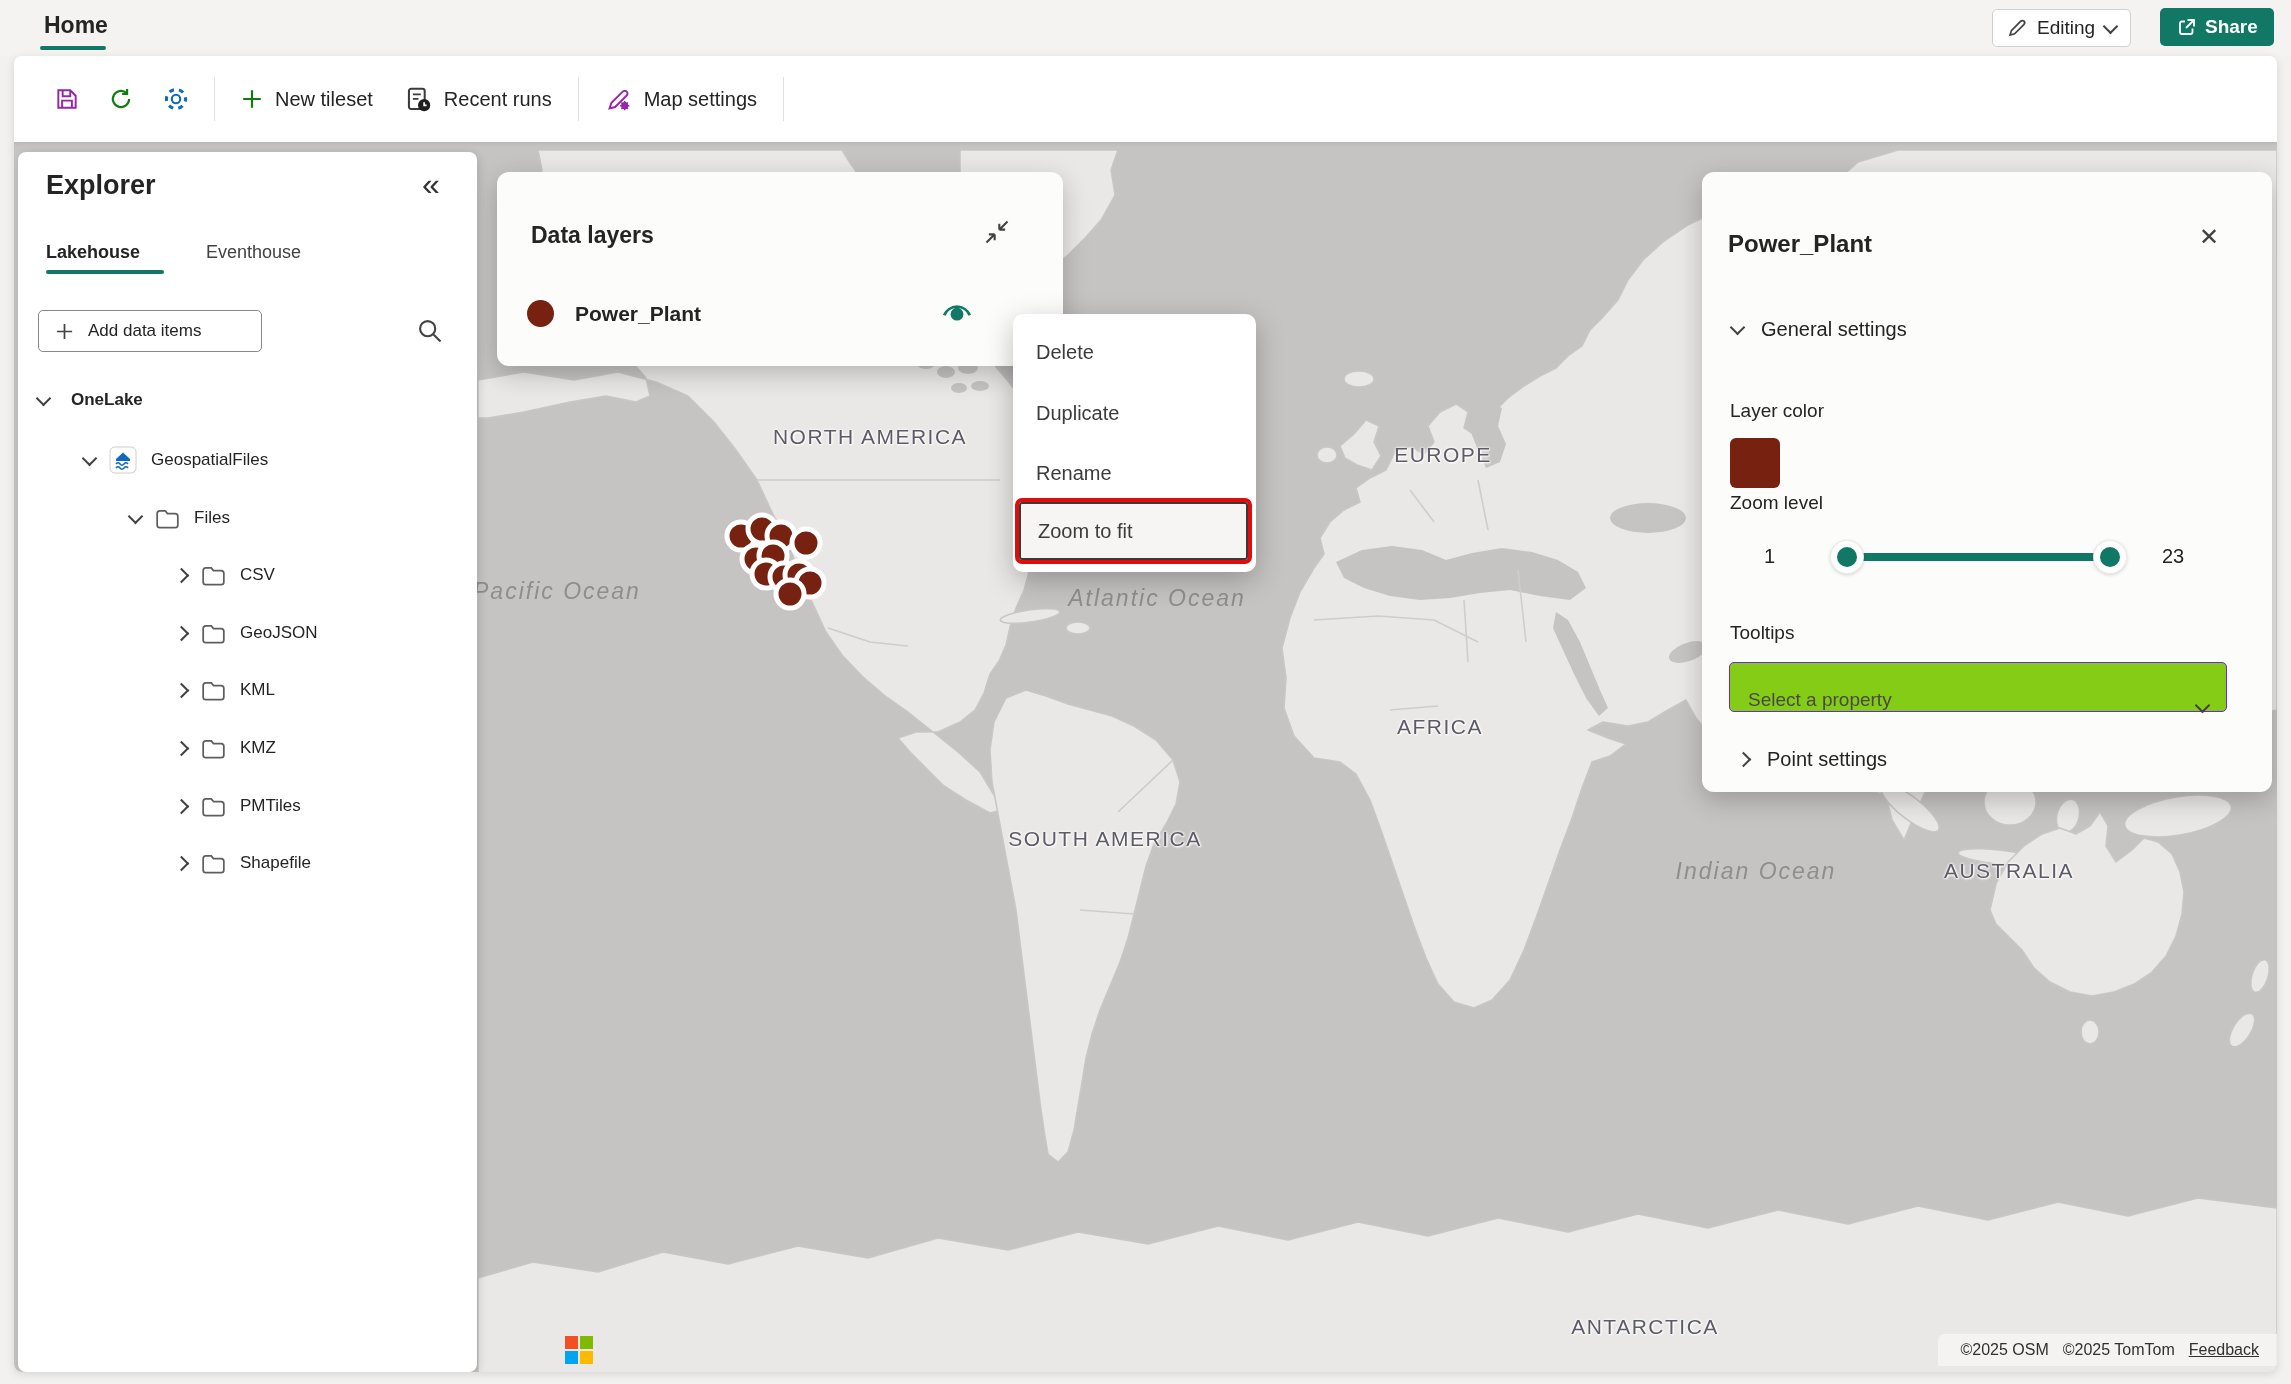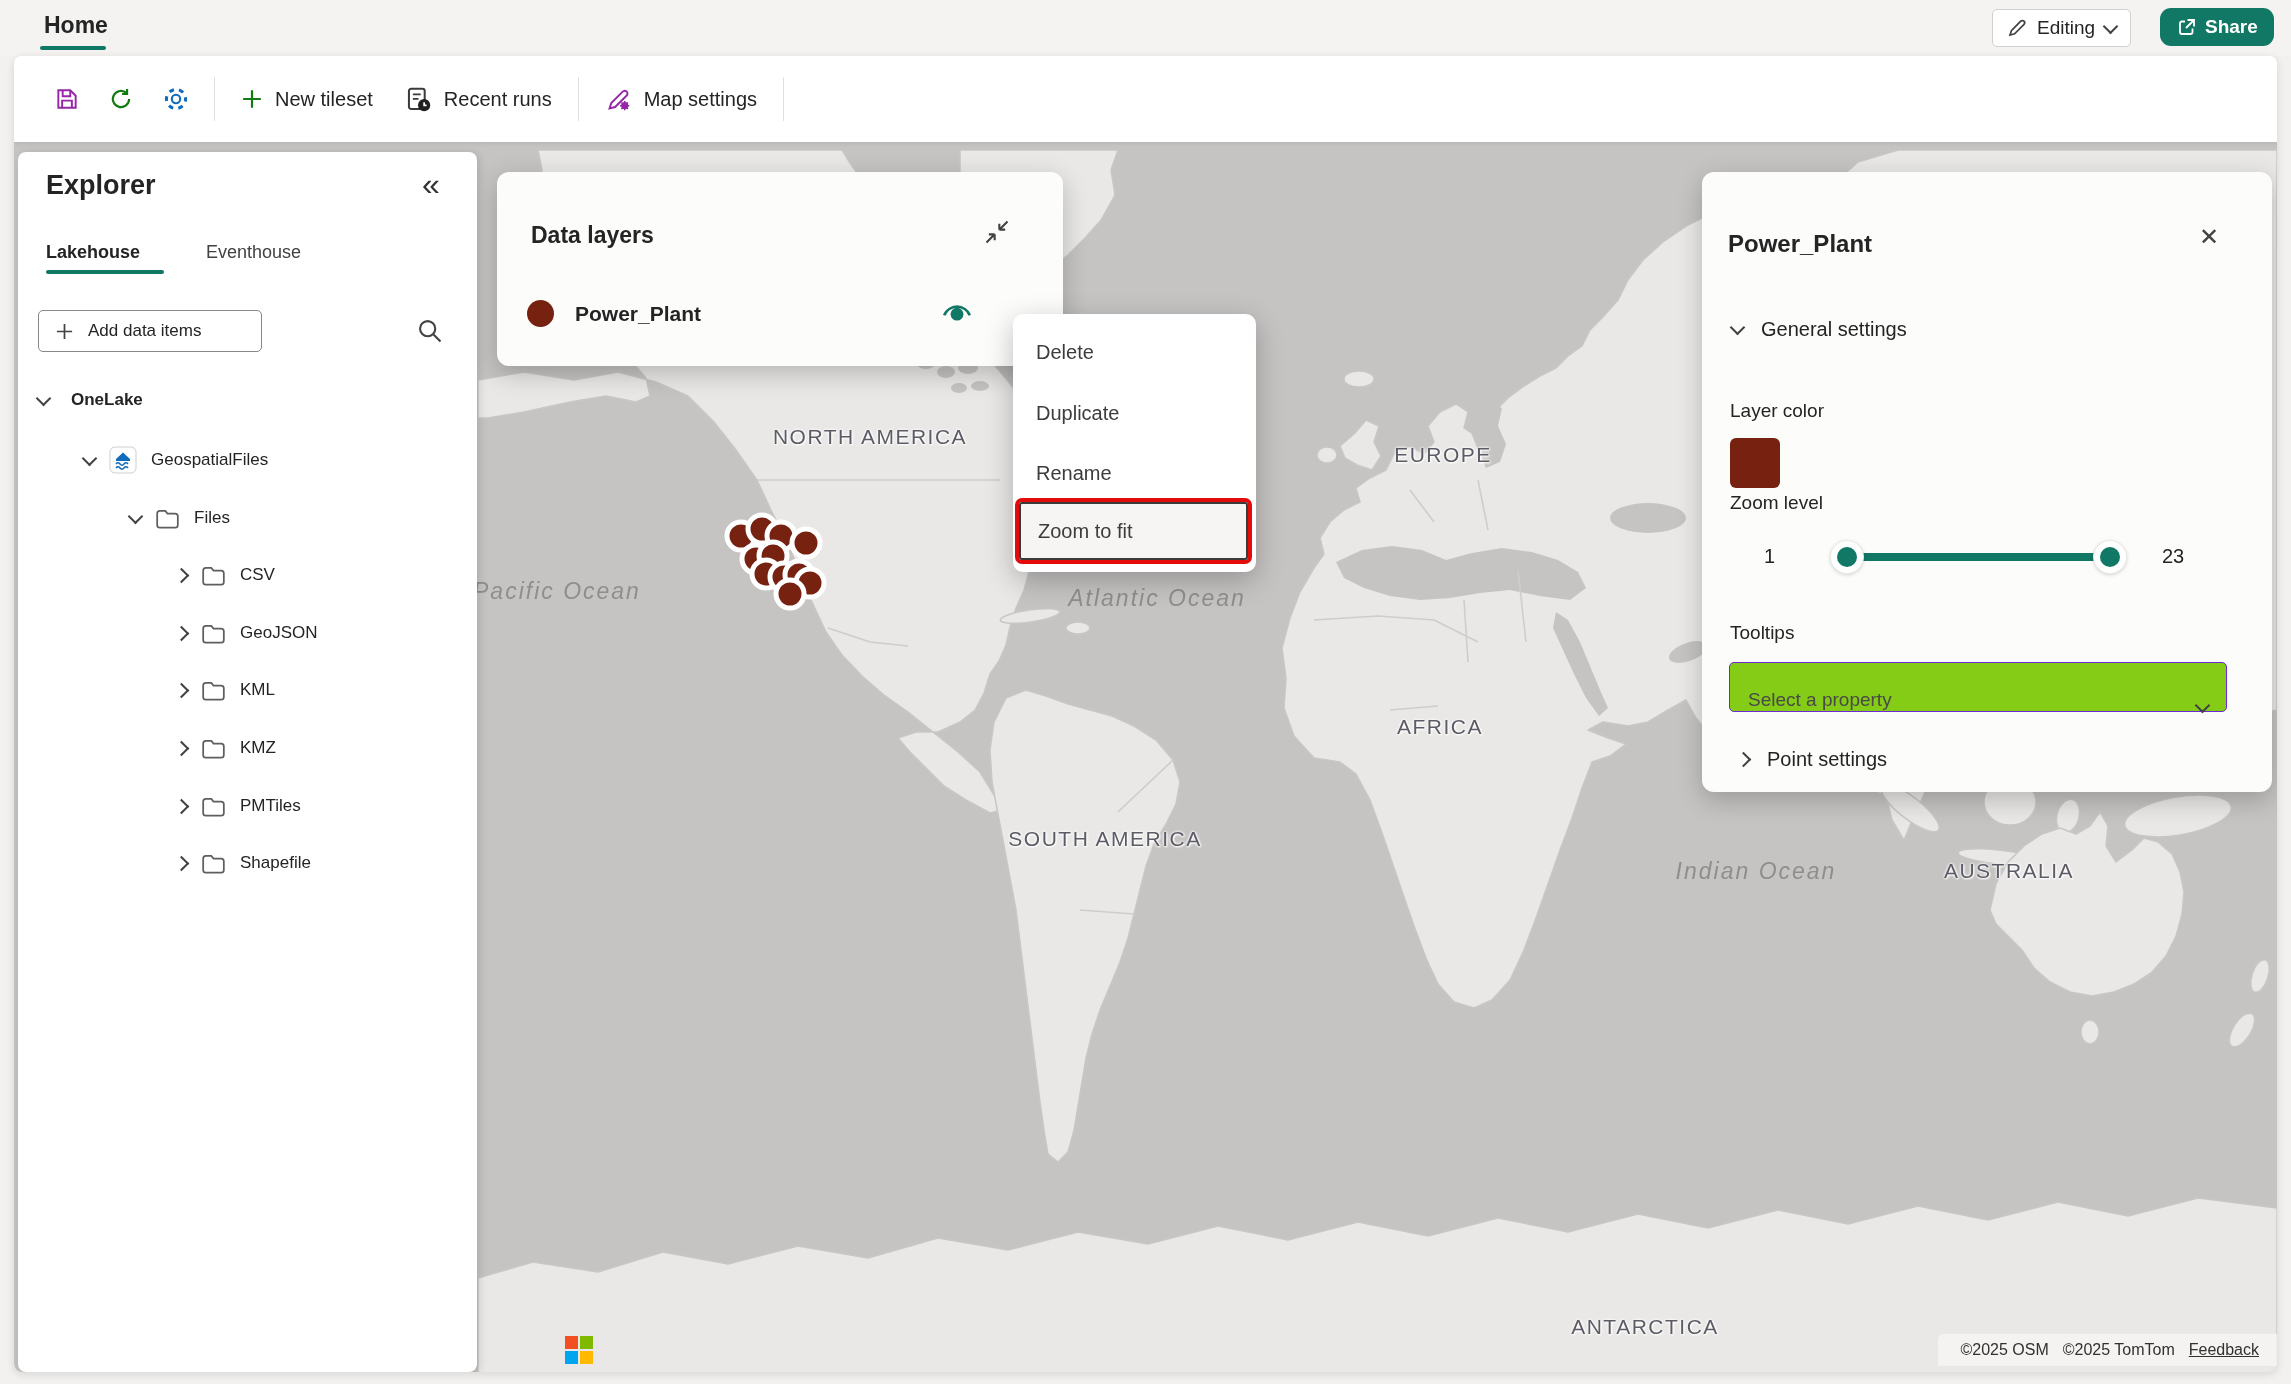--- a/index.html
+++ b/index.html
@@ -3,21 +3,21 @@
 <meta charset="utf-8">
 <style>
   html,body{margin:0;padding:0;background:#eeedec;font-family:"Liberation Sans","DejaVu Sans",sans-serif;color:#242424;}
   #canvas{position:relative;width:2291px;height:1384px;background:#f2f1f0;overflow:hidden;}
   .abs{position:absolute;}
   
   #tabrow{position:absolute;left:0;top:0;width:2291px;height:56px;background:#f4f3f2;}
   .home-tab{position:absolute;left:44px;top:12px;font-size:23px;font-weight:700;color:#242424;text-align:right;}
   .home-underline{position:absolute;left:40px;top:46px;width:66px;height:4px;border-radius:2px;background:var(--accent);}
   .chip-btn{position:absolute;display:flex;align-items:center;gap:10px;background:#fff;border:1px solid #d1d0cf;border-radius:5px;height:38px;padding:0 14px;font-size:19px;color:#242424;box-sizing:border-box;}
-  .share-btn{position:absolute;display:flex;align-items:center;gap:8px;background:var(--accent);border-radius:11px;height:38px;padding:0 16px;font-size:19px;font-weight:600;color:#fff;box-sizing:border-box;}
+  .share-btn{position:absolute;display:flex;align-items:center;gap:8px;background:var(--accent);border-radius:5px;height:38px;padding:0 16px;font-size:19px;font-weight:600;color:#fff;box-sizing:border-box;}
   
   #maincard{position:absolute;left:14px;top:56px;width:2263px;height:1316px;background:#fff;border-radius:8px;box-shadow:0 2px 8px rgba(0,0,0,.12);overflow:hidden;}
   #toolbar{position:absolute;left:0;top:0;width:100%;height:86px;background:#fff;display:flex;align-items:center;box-shadow:0 1px 4px rgba(0,0,0,.10);z-index:5;}
   #toolbar .tool{display:flex;align-items:center;gap:12px;font-size:20px;color:#242424;margin:0 16px;white-space:nowrap;}
   #toolbar .icon-only{margin:0 14px;}
   .vdiv{width:1px;height:44px;background:#e1e0df;margin:0 10px;}
   
   #mapregion{position:absolute;left:0;top:86px;width:2263px;height:1230px;background:#c6c4c3;overflow:hidden;}
   .map-label{position:absolute;transform:translate(-50%,-50%);white-space:nowrap;}
   .label-continent{font-size:21px;letter-spacing:1.5px;color:#5d5c66;text-shadow:0 0 3px #fff,0 0 3px #fff,1px 1px 2px #fff;}

